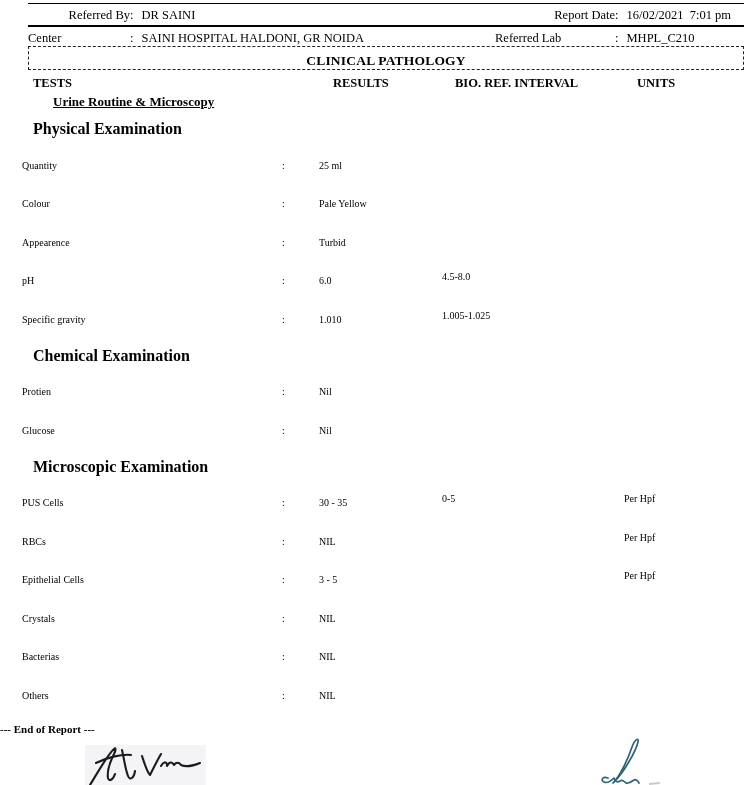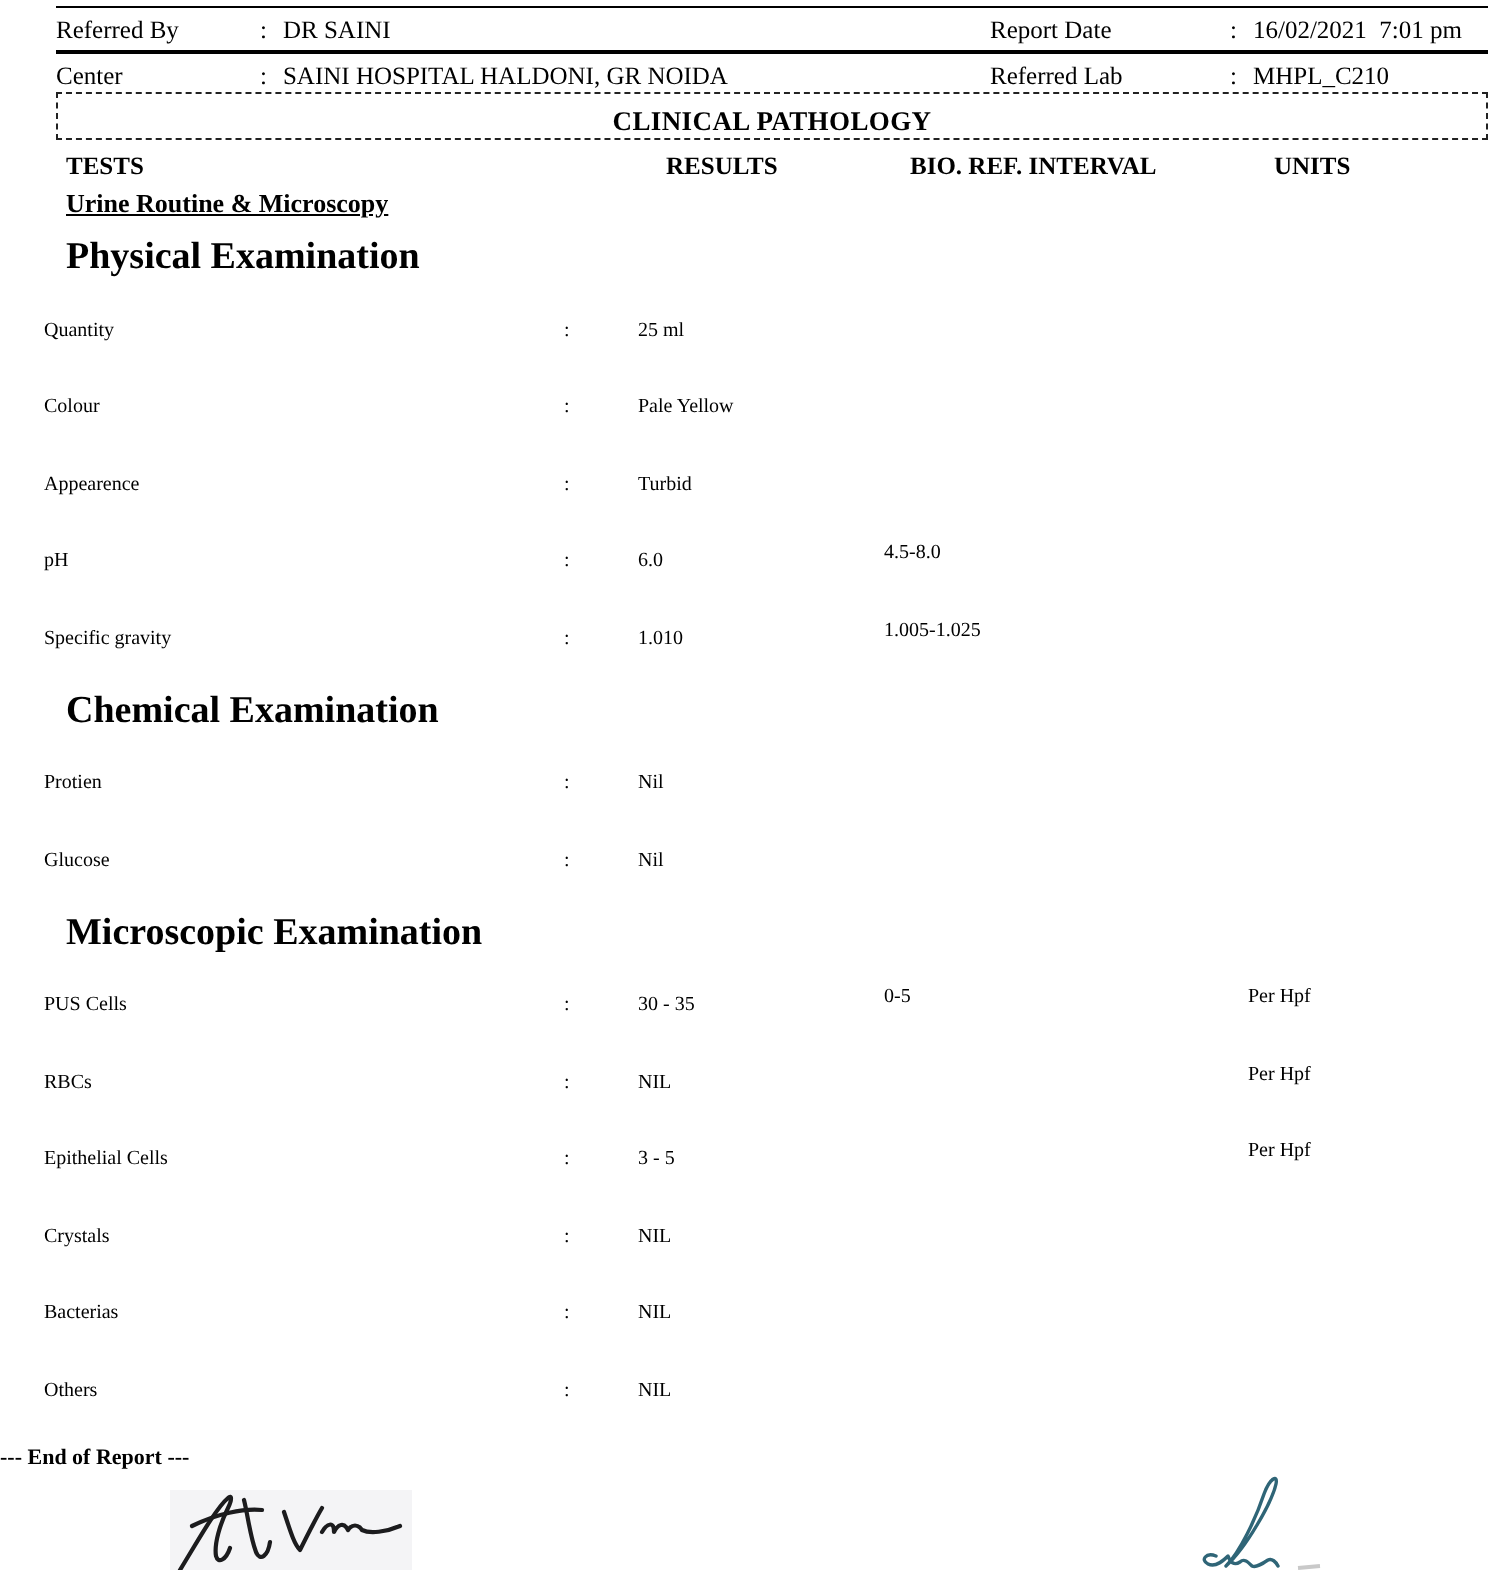--- a/index.html
+++ b/index.html
@@ -12,45 +12,45 @@
     overflow:hidden;
   }
   .rule{position:absolute;left:28px;right:10px;border-top:1.2px solid #000;}
   .rule-top{top:3px;}
   .rule-mid{top:25px;border-top-width:2px;}
   .hdr-row{
     position:absolute;left:28px;right:10px;
     display:grid;grid-template-columns:102px 365px 120px auto;
     font-size:12.5px;line-height:16px;
   }
-  .hdr-row-1{top:7px;}
+  .hdr-row-1{top:7px;text-align:right;}
   .hdr-row-2{top:30px;}
   .hdr-val{display:flex;gap:8px;white-space:pre;}
   .dept-box{
     position:absolute;left:28px;right:10px;top:46px;height:22px;
     border:1.6px dashed #222;
     display:flex;align-items:flex-end;justify-content:center;
   }
   .dept-title{font-weight:bold;font-size:13.5px;letter-spacing:.2px;}
   .col-headers{
     position:absolute;left:0;right:0;top:76px;
     padding-left:33px;
     display:grid;grid-template-columns:300px 122px 182px auto;
     font-weight:bold;font-size:12.5px;
   }
   .col-headers span{justify-self:start;}
   .report-body{position:absolute;left:0;right:0;top:94px;}
   .group-title{
-    padding-left:33px;height:18px;
+    padding-left:53px;height:18px;
     font-weight:bold;font-size:13px;text-decoration:underline;
   }
   .section-title{
     padding-left:33px;height:34px;
     display:flex;align-items:center;
-    font-weight:bold;font-size:19px;
+    font-weight:bold;font-size:16px;
   }
   .test-row{
     padding-left:22px;height:38.5px;
     display:grid;grid-template-columns:260px 37px 123px 182px auto;
     align-items:center;
     font-size:10px;
   }
   .cell{white-space:pre;}
   .ref-interval,.test-units{position:relative;top:-4px;}
   .end-note{

